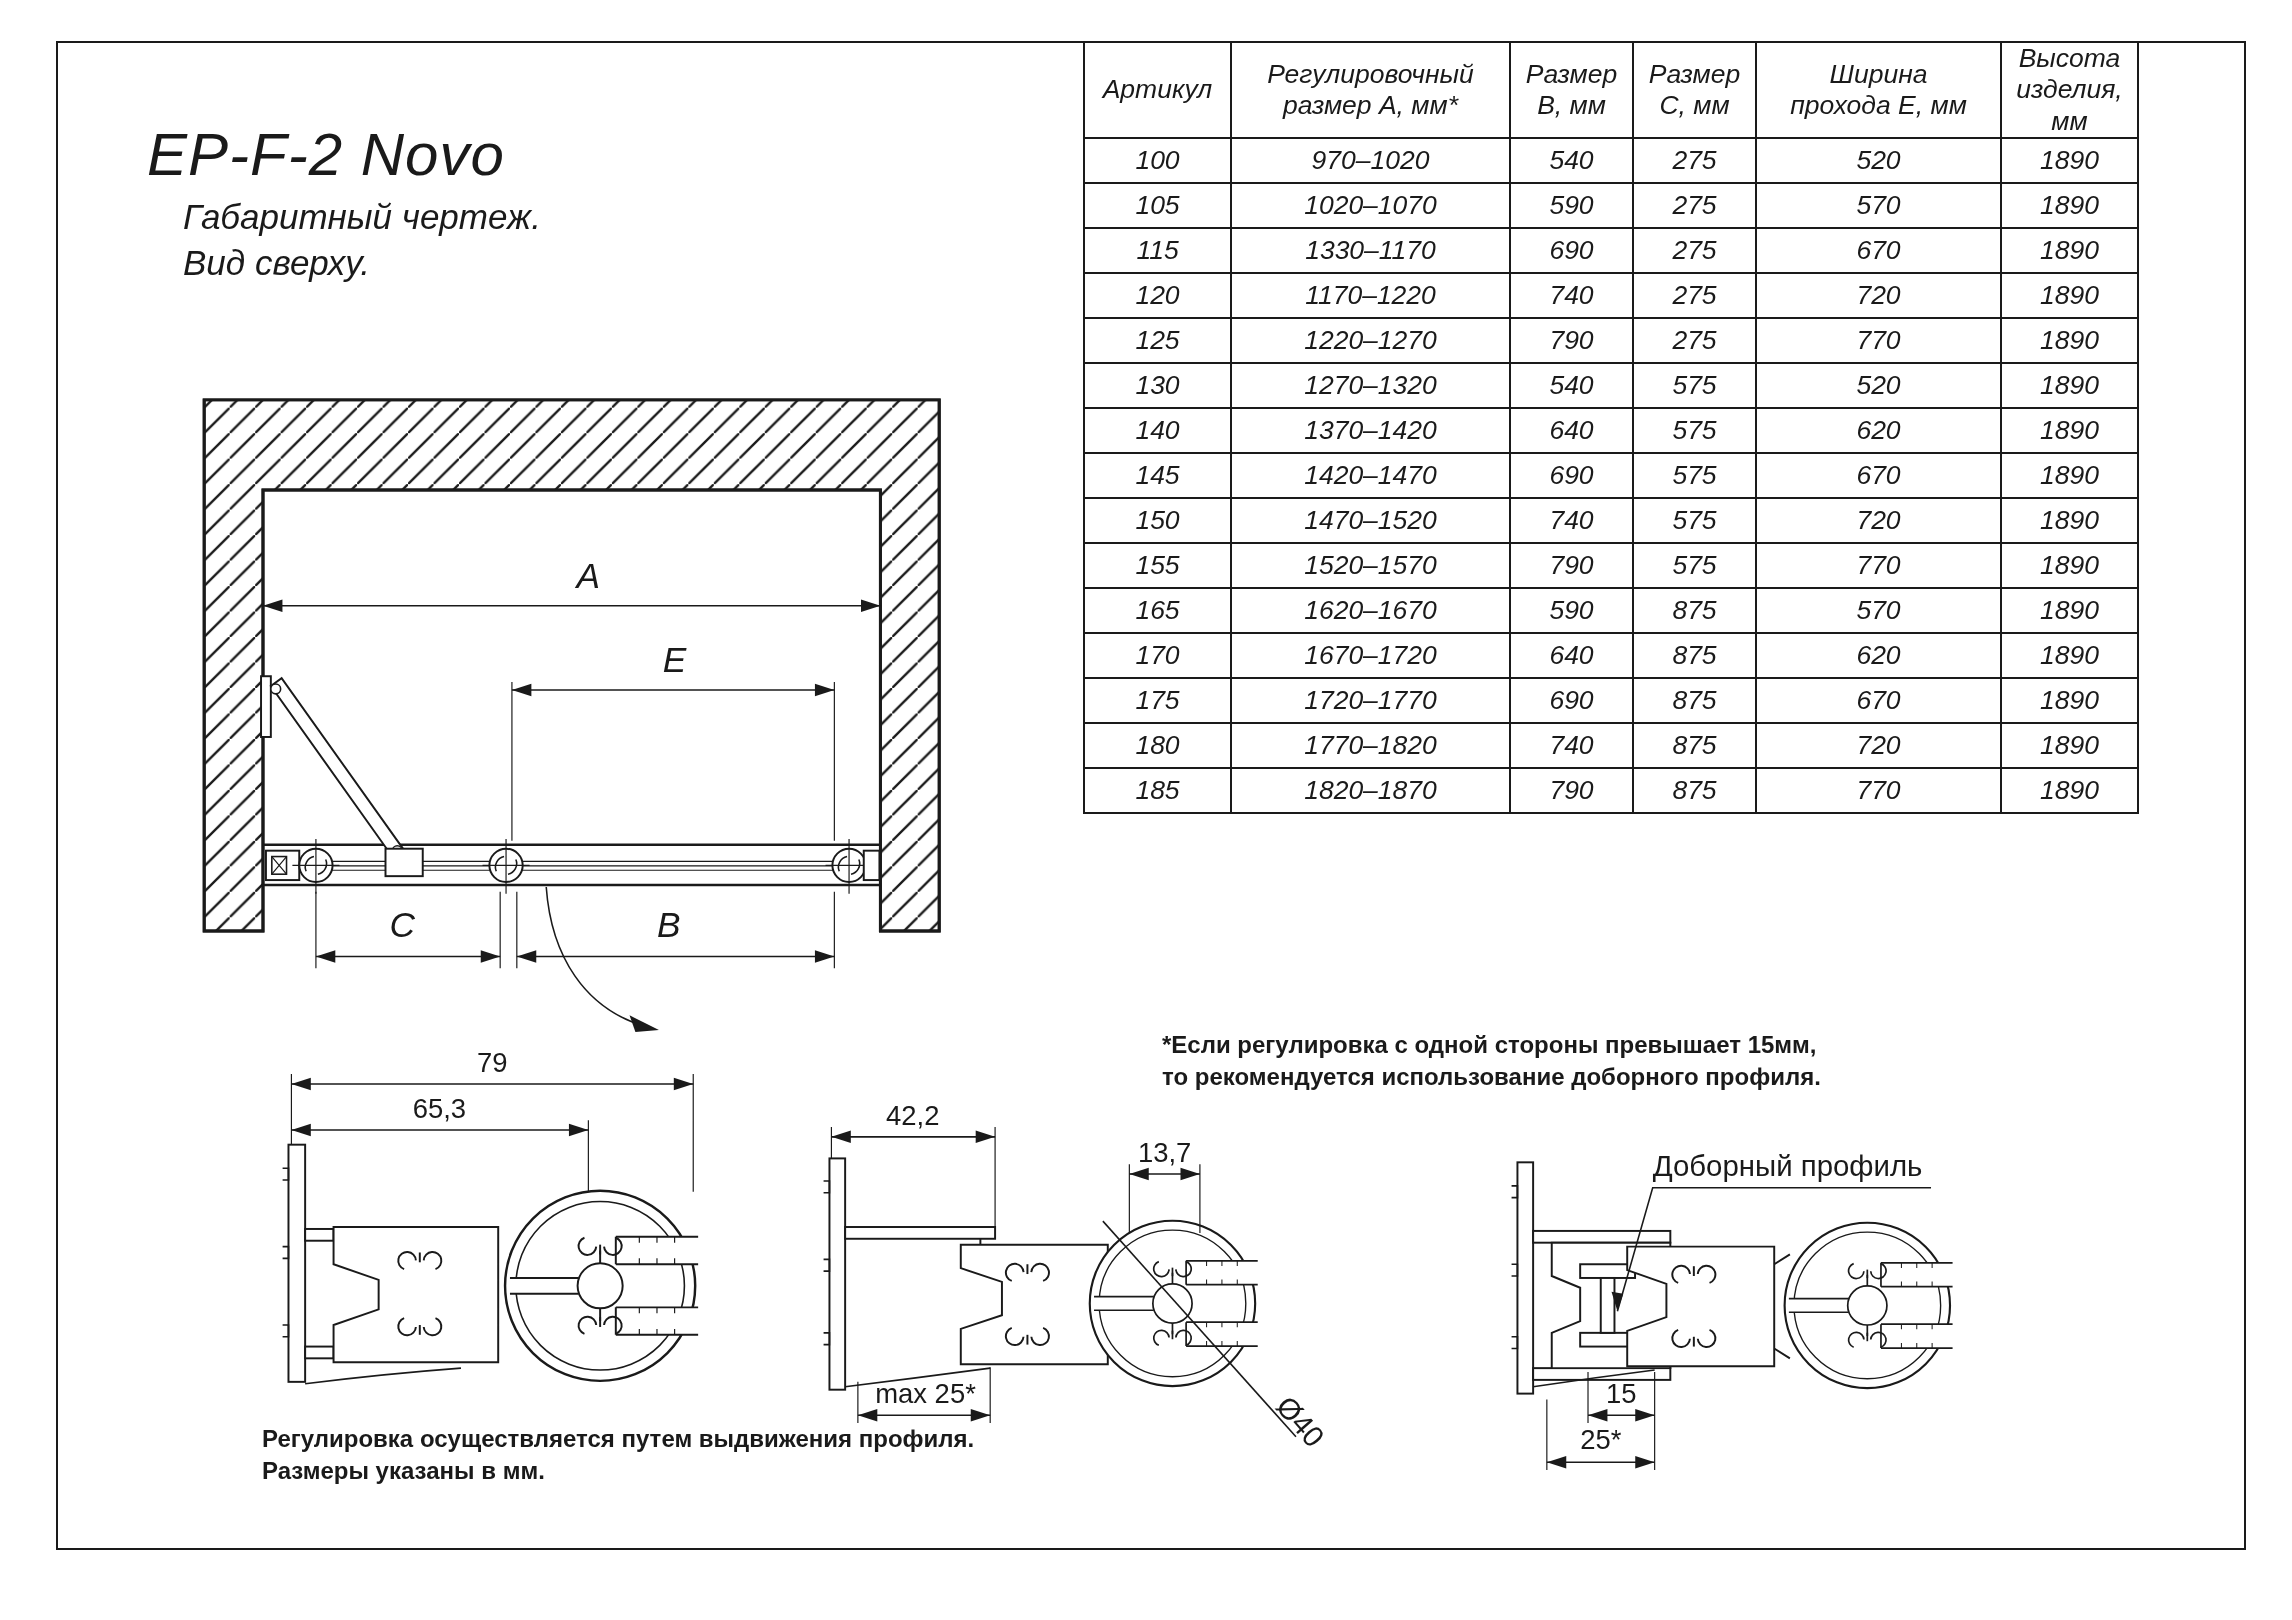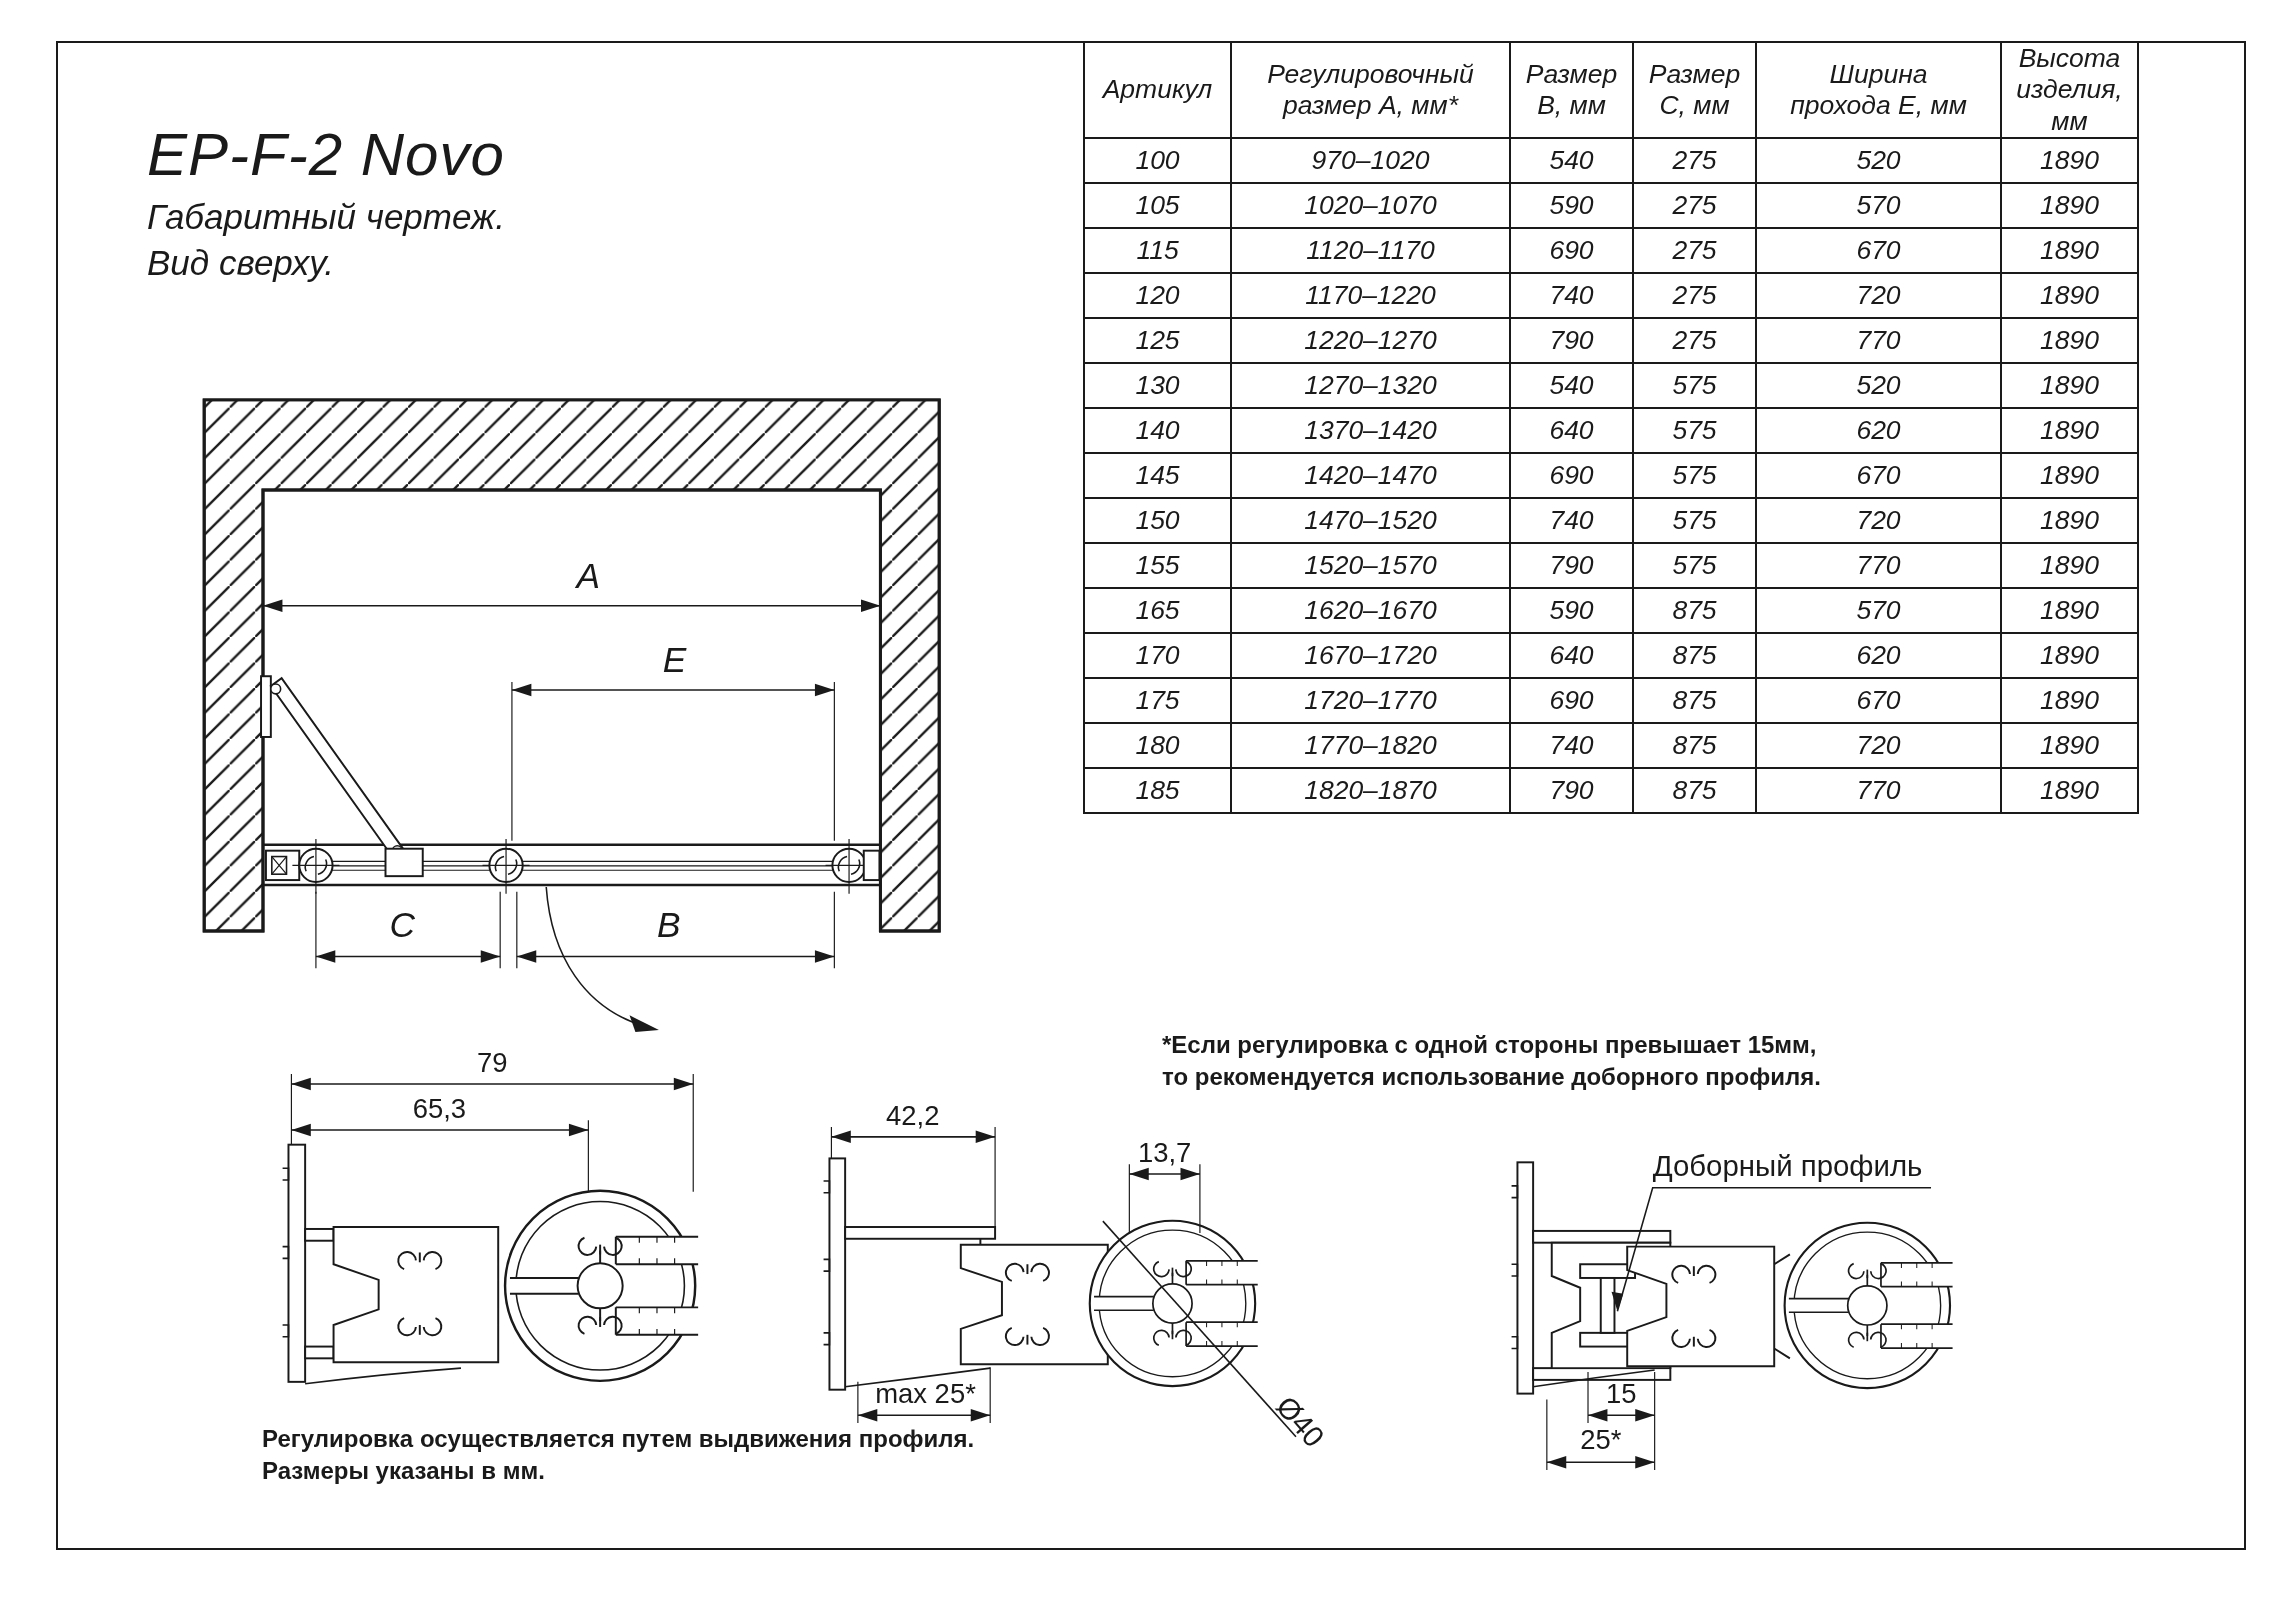--- a/index.html
+++ b/index.html
@@ -3,21 +3,21 @@
 <meta charset="utf-8">
 <style>
   html,body{margin:0;padding:0;background:#fff;}
   #page{position:relative;width:2293px;height:1620px;background:#fff;overflow:hidden;
         font-family:"Liberation Sans",sans-serif;color:#1a1a1a;}
   #sheet-border{position:absolute;left:56px;top:41px;width:2190px;height:1509px;
         border:2px solid #1a1a1a;box-sizing:border-box;}
   
   #title{position:absolute;left:147px;top:125px;font-style:italic;line-height:1.0;}
   #title .t1{font-size:60px;letter-spacing:1px;margin-bottom:13.7px;}
-  #title .t2,#title .t3{font-size:35px;margin-bottom:11.8px;}
+  #title .t2,#title .t3{font-size:35px;margin-bottom:11.8px;margin-left:36px;}
   
   #size-table{position:absolute;left:1083px;top:41px;border-collapse:collapse;
         table-layout:fixed;font-style:italic;}
   #size-table th,#size-table td{border:2px solid #1a1a1a;text-align:center;vertical-align:middle;
         padding:0;font-weight:normal;}
   #size-table{border:2.9px solid #1a1a1a;}
   #size-table thead th{height:88px;font-size:26.5px;white-space:pre-line;line-height:1.18;}
   #size-table tbody td{height:43px;font-size:26.5px;}
   
   .plain{font-style:normal;font-size:24px;line-height:1.34;font-weight:bold;}
@@ -257,21 +257,21 @@
         <tr>
           <td>105</td>
           <td>1020–1070</td>
           <td>590</td>
           <td>275</td>
           <td>570</td>
           <td>1890</td>
         </tr>
         <tr>
           <td>115</td>
-          <td>1120–1170</td>
+          <td>1330–1170</td>
           <td>690</td>
           <td>275</td>
           <td>670</td>
           <td>1890</td>
         </tr>
         <tr>
           <td>120</td>
           <td>1170–1220</td>
           <td>740</td>
           <td>275</td>

